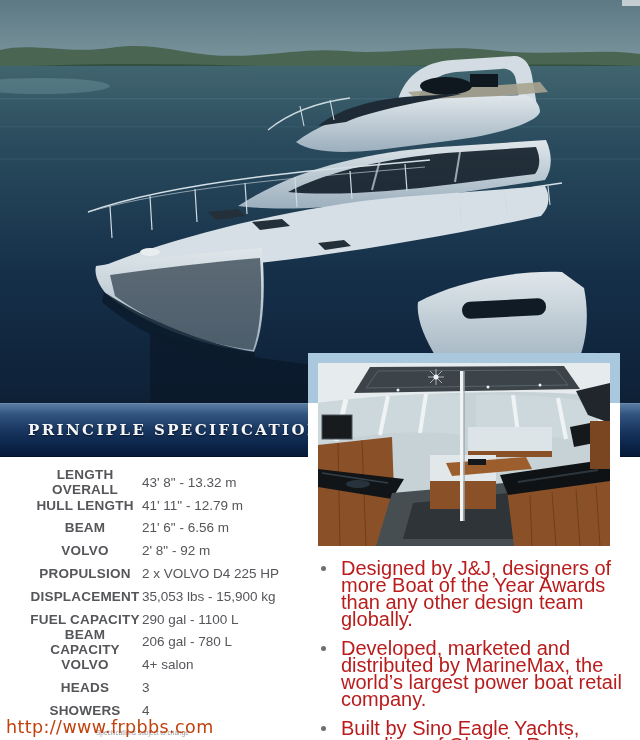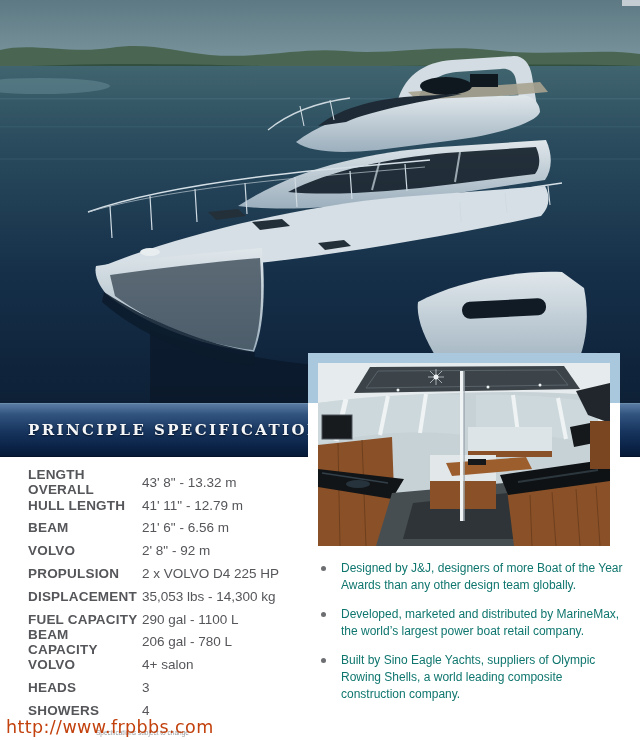--- a/index.html
+++ b/index.html
@@ -19,25 +19,25 @@
     font-family:"DejaVu Serif","Liberation Serif",serif;font-weight:bold;font-size:15px;
     letter-spacing:2.4px;color:#f4f6f8;text-shadow:0 1px 2px rgba(0,0,0,.65);
   }
   .spec-bar sup{font-size:8px;letter-spacing:0;vertical-align:top;line-height:10px;}
   .photo-inset{
     position:absolute;left:308px;top:353px;padding:10px;z-index:2;
     background:linear-gradient(180deg,#a9c8de 0px,#a9c8de 50px,#ffffff 50px,#ffffff 100%);
   }
   .photo-inset svg{display:block;}
   .specs{position:absolute;left:28px;top:471px;width:285px;z-index:1;}
-  .spec-row{display:flex;align-items:center;height:22.8px;}
+  .spec-row{display:flex;align-items:center;height:22.8px;text-align:center;}
   .spec-label{width:114px;flex:none;font-weight:bold;font-size:13.5px;color:#55565a;letter-spacing:.2px;}
   .spec-value{font-size:13.5px;color:#55565a;white-space:nowrap;}
   .bullets{position:absolute;left:318px;top:560px;width:312px;margin:0;padding:0;list-style:none;z-index:1;}
-  .bullet{position:relative;padding-left:23px;margin-bottom:12px;font-size:12px;line-height:17px;color:#0f766e;}
+  .bullet{position:relative;padding-left:23px;margin-bottom:12px;font-size:20px;line-height:17px;color:#b91c1c;}
   .bullet .dot{position:absolute;left:3px;top:6px;width:5px;height:5px;border-radius:50%;background:#6d6e71;}
   .fine-print{position:absolute;left:96px;top:729px;font-size:6.5px;color:#98999b;z-index:1;}
   .watermark{
     position:absolute;left:6px;top:717px;z-index:3;font-size:17.5px;color:#c2410c;letter-spacing:.4px;
     font-family:"DejaVu Sans","Liberation Sans",sans-serif;
   }
 </style>
 </head>
 <body>
 
@@ -175,21 +175,21 @@
     <div class="spec-row">
         <span class="spec-label">VOLVO</span>
         <span class="spec-value">2' 8" - 92 m</span>
       </div>
     <div class="spec-row">
         <span class="spec-label">PROPULSION</span>
         <span class="spec-value">2 x VOLVO D4 225 HP</span>
       </div>
     <div class="spec-row">
         <span class="spec-label">DISPLACEMENT</span>
-        <span class="spec-value">35,053 lbs - 14,300 kg</span>
+        <span class="spec-value">35,053 lbs - 15,900 kg</span>
       </div>
     <div class="spec-row">
         <span class="spec-label">FUEL CAPACITY</span>
         <span class="spec-value">290 gal - 1100 L</span>
       </div>
     <div class="spec-row">
         <span class="spec-label">BEAM CAPACITY</span>
         <span class="spec-value">206 gal - 780 L</span>
       </div>
     <div class="spec-row">

